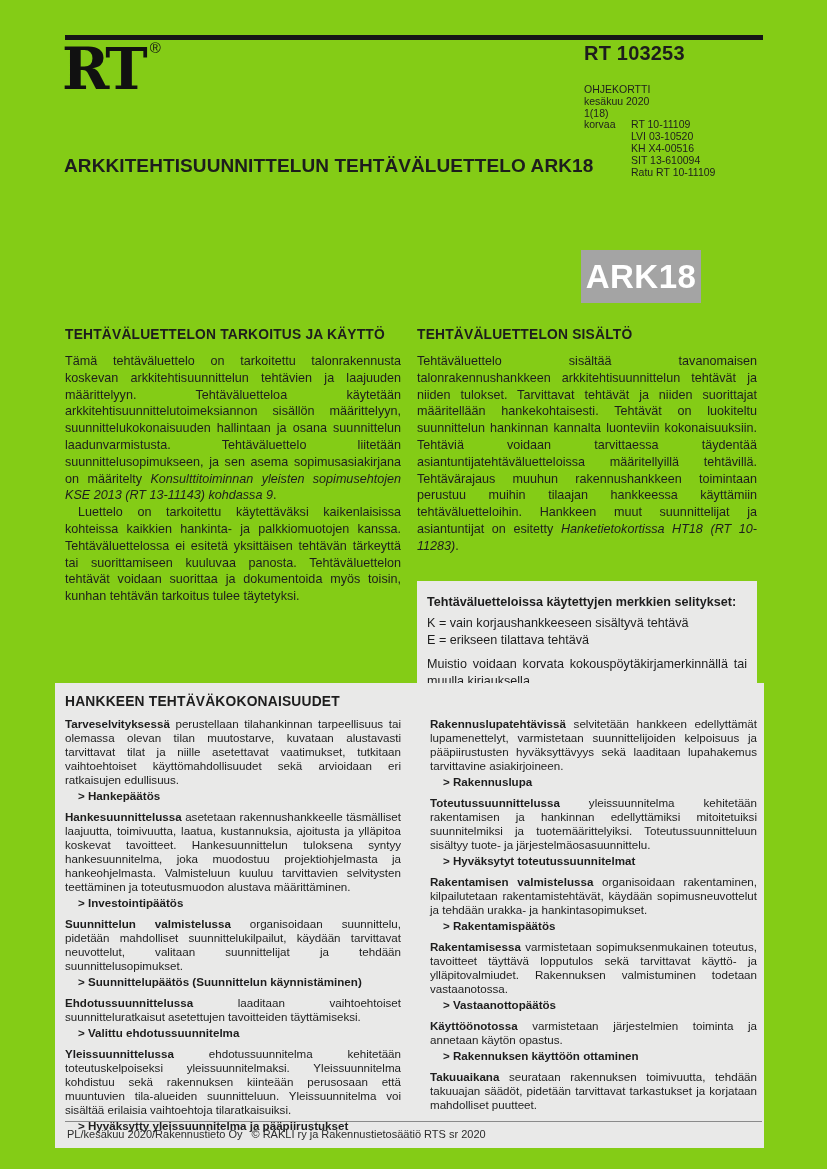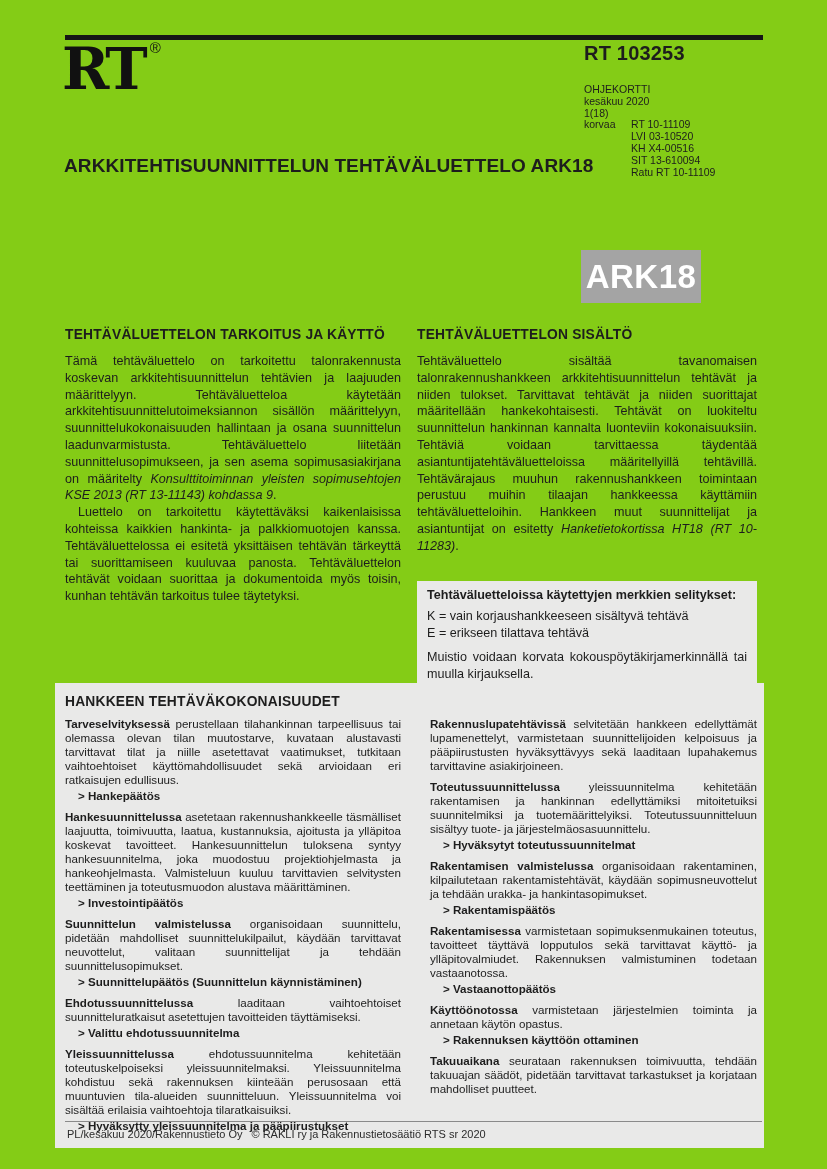--- a/index.html
+++ b/index.html
@@ -35,21 +35,21 @@
     display:flex; align-items:center; justify-content:center; letter-spacing:0.5px;
   }
 
   
   .intro { position:absolute; left:65px; top:327px; width:700px; display:flex; gap:16px; }
   .col-l { width:336px; flex:0 0 336px; }
   .col-r { width:340px; flex:0 0 340px; }
   h2.sec { font-size:13.8px; font-weight:700; letter-spacing:0.2px; margin-bottom:11px; }
   .intro p { font-size:12.6px; line-height:16.8px; text-align:justify; }
   .indent { text-indent:13px; }
-  .legend { background:#e9e9e8; margin-top:26px; padding:6px 10px 11px 10px; }
+  .legend { background:#e9e9e8; margin-top:26px; padding:13px 10px 11px 10px; }
   .legend .lg-title { font-weight:700; font-size:12.6px; line-height:17px; margin-bottom:4px; }
   .legend .lg-line { font-size:12.6px; line-height:17px; }
   .legend .lg-note { font-size:12.6px; line-height:17px; margin-top:7px; text-align:justify; }
 
   
   .panel {
     position:absolute; left:55px; top:683px; width:709px; min-height:421px;
     background:#e9e9e8; padding:11px 7px 8px 10px;
   }
   .panel h2.sec { margin-bottom:8px; }
@@ -140,20 +140,21 @@
         <div class="phase">
           <p class="ptxt"><b>Yleissuunnittelussa</b> <span>ehdotussuunnitelma kehitetään toteutuskelpoiseksi yleissuunnitelmaksi. Yleissuunnitelma kohdistuu sekä rakennuksen kiinteään perusosaan että muuntuvien tila-alueiden suunnitteluun. Yleissuunnitelma voi sisältää erilaisia vaihtoehtoja tilaratkaisuiksi.</span></p>
           <p class="decision">&gt; Hyväksytty yleissuunnitelma ja pääpiirustukset</p>
         </div>
 
       </div>
       <div class="pcol-r">
 
         <div class="phase">
           <p class="ptxt"><b>Rakennuslupatehtävissä</b> <span>selvitetään hankkeen edellyttämät lupamenettelyt, varmistetaan suunnittelijoiden kelpoisuus ja pääpiirustusten hyväksyttävyys sekä laaditaan lupahakemus tarvittavine asiakirjoineen.</span></p>
+          <p class="decision">&gt; Rakennuslupa</p>
         </div>
 
         <div class="phase">
           <p class="ptxt"><b>Toteutussuunnittelussa</b> <span>yleissuunnitelma kehitetään rakentamisen ja hankinnan edellyttämiksi mitoitetuiksi suunnitelmiksi ja tuotemäärittelyiksi. Toteutussuunnitteluun sisältyy tuote- ja järjestelmäosasuunnittelu.</span></p>
           <p class="decision">&gt; Hyväksytyt toteutussuunnitelmat</p>
         </div>
 
         <div class="phase">
           <p class="ptxt"><b>Rakentamisen valmistelussa</b> <span>organisoidaan rakentaminen, kilpailutetaan rakentamistehtävät, käydään sopimusneuvottelut ja tehdään urakka- ja hankintasopimukset.</span></p>
           <p class="decision">&gt; Rakentamispäätös</p>

